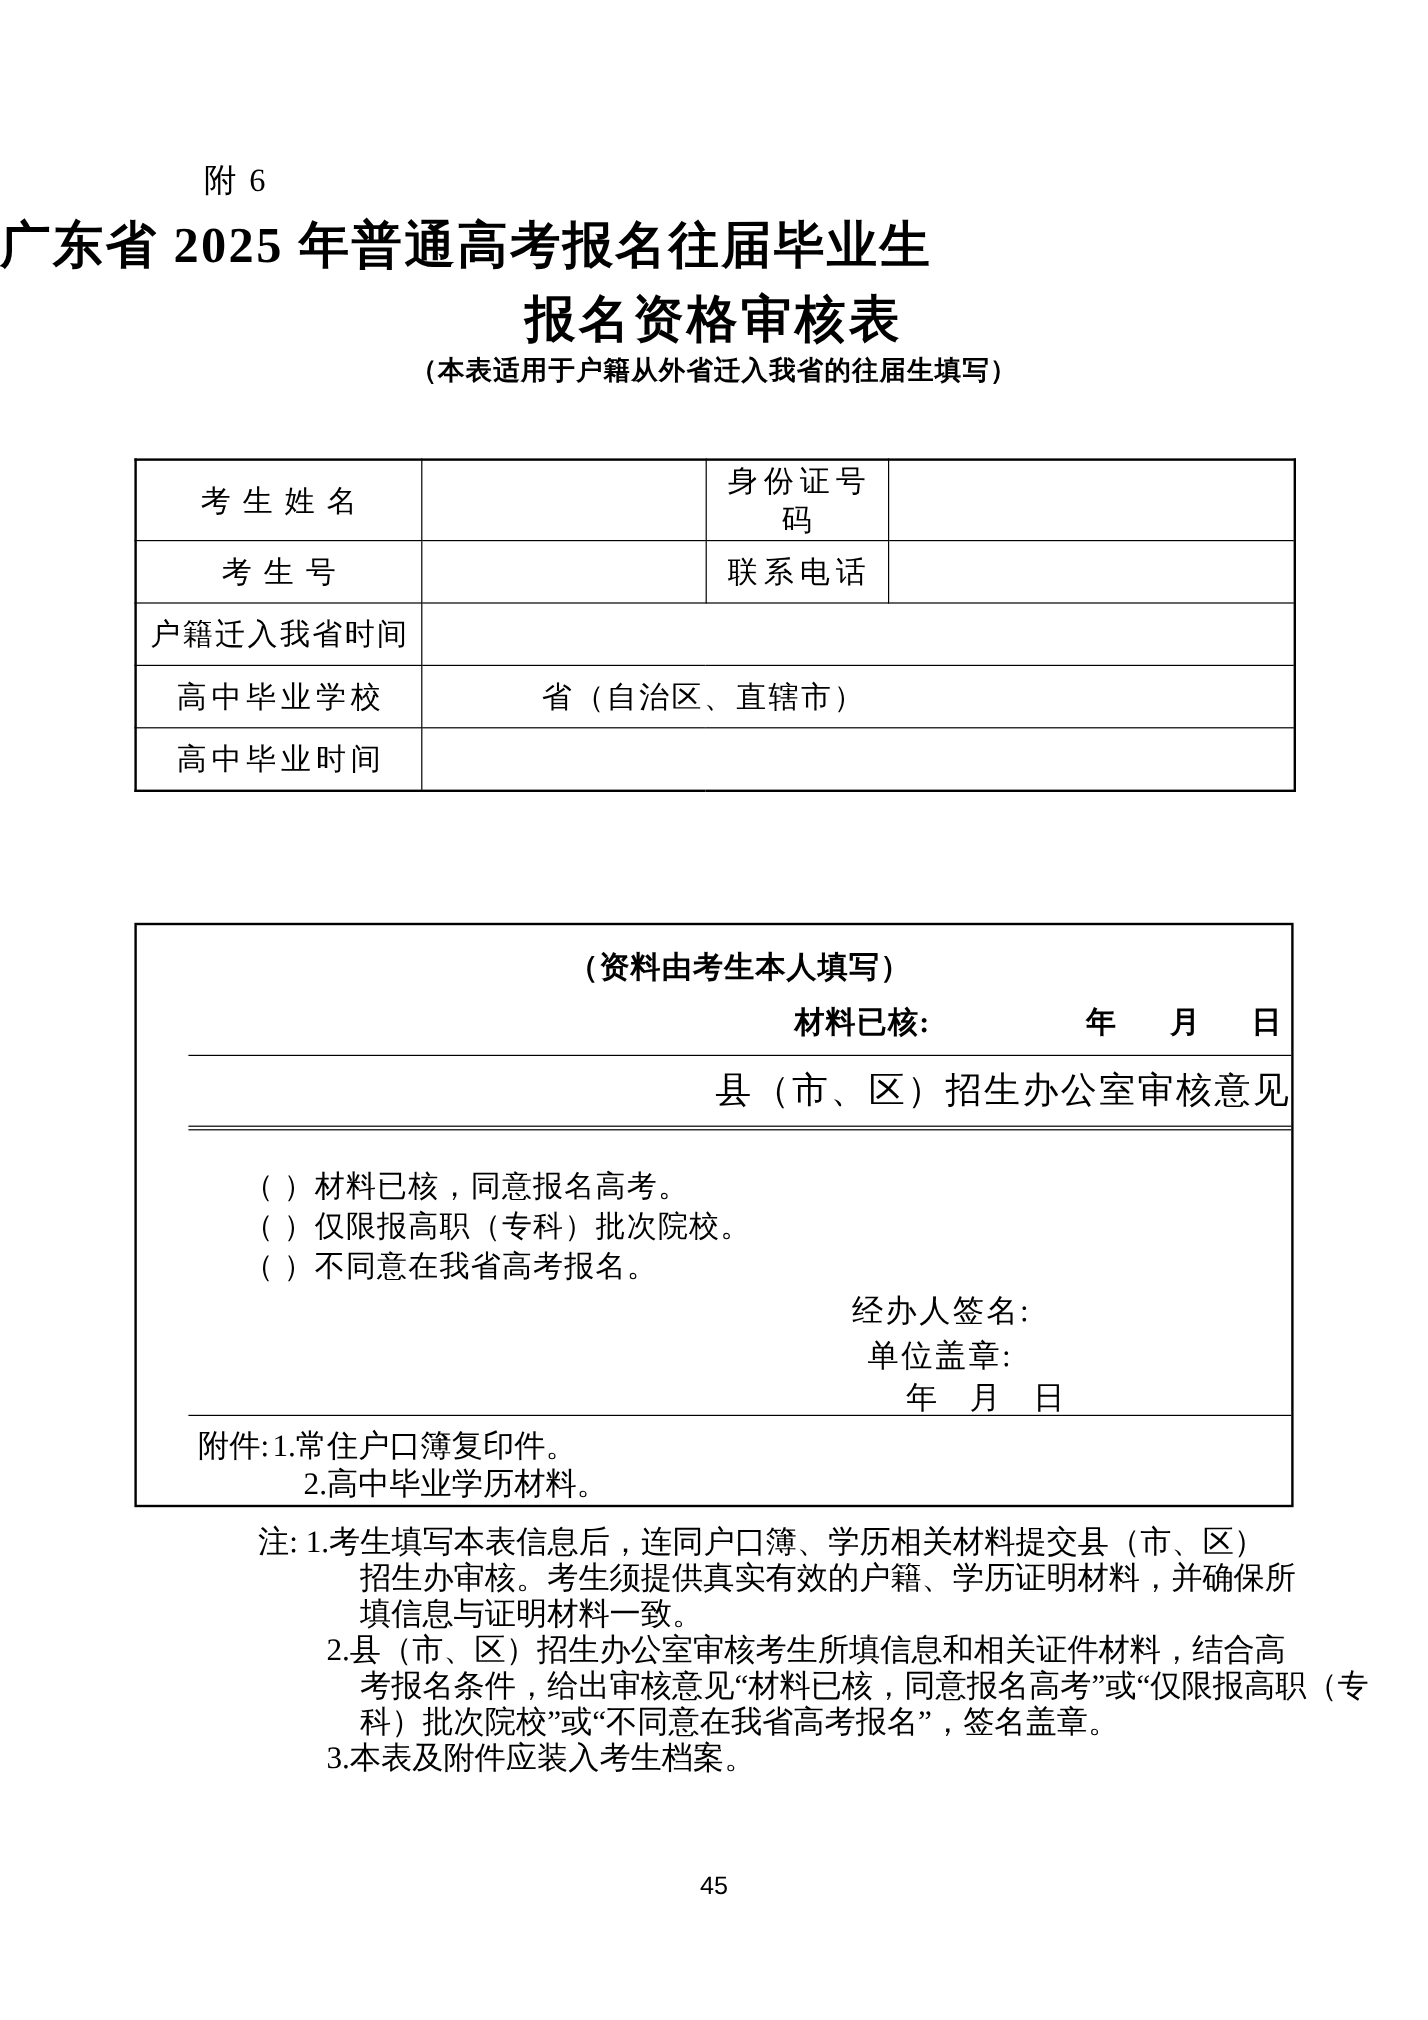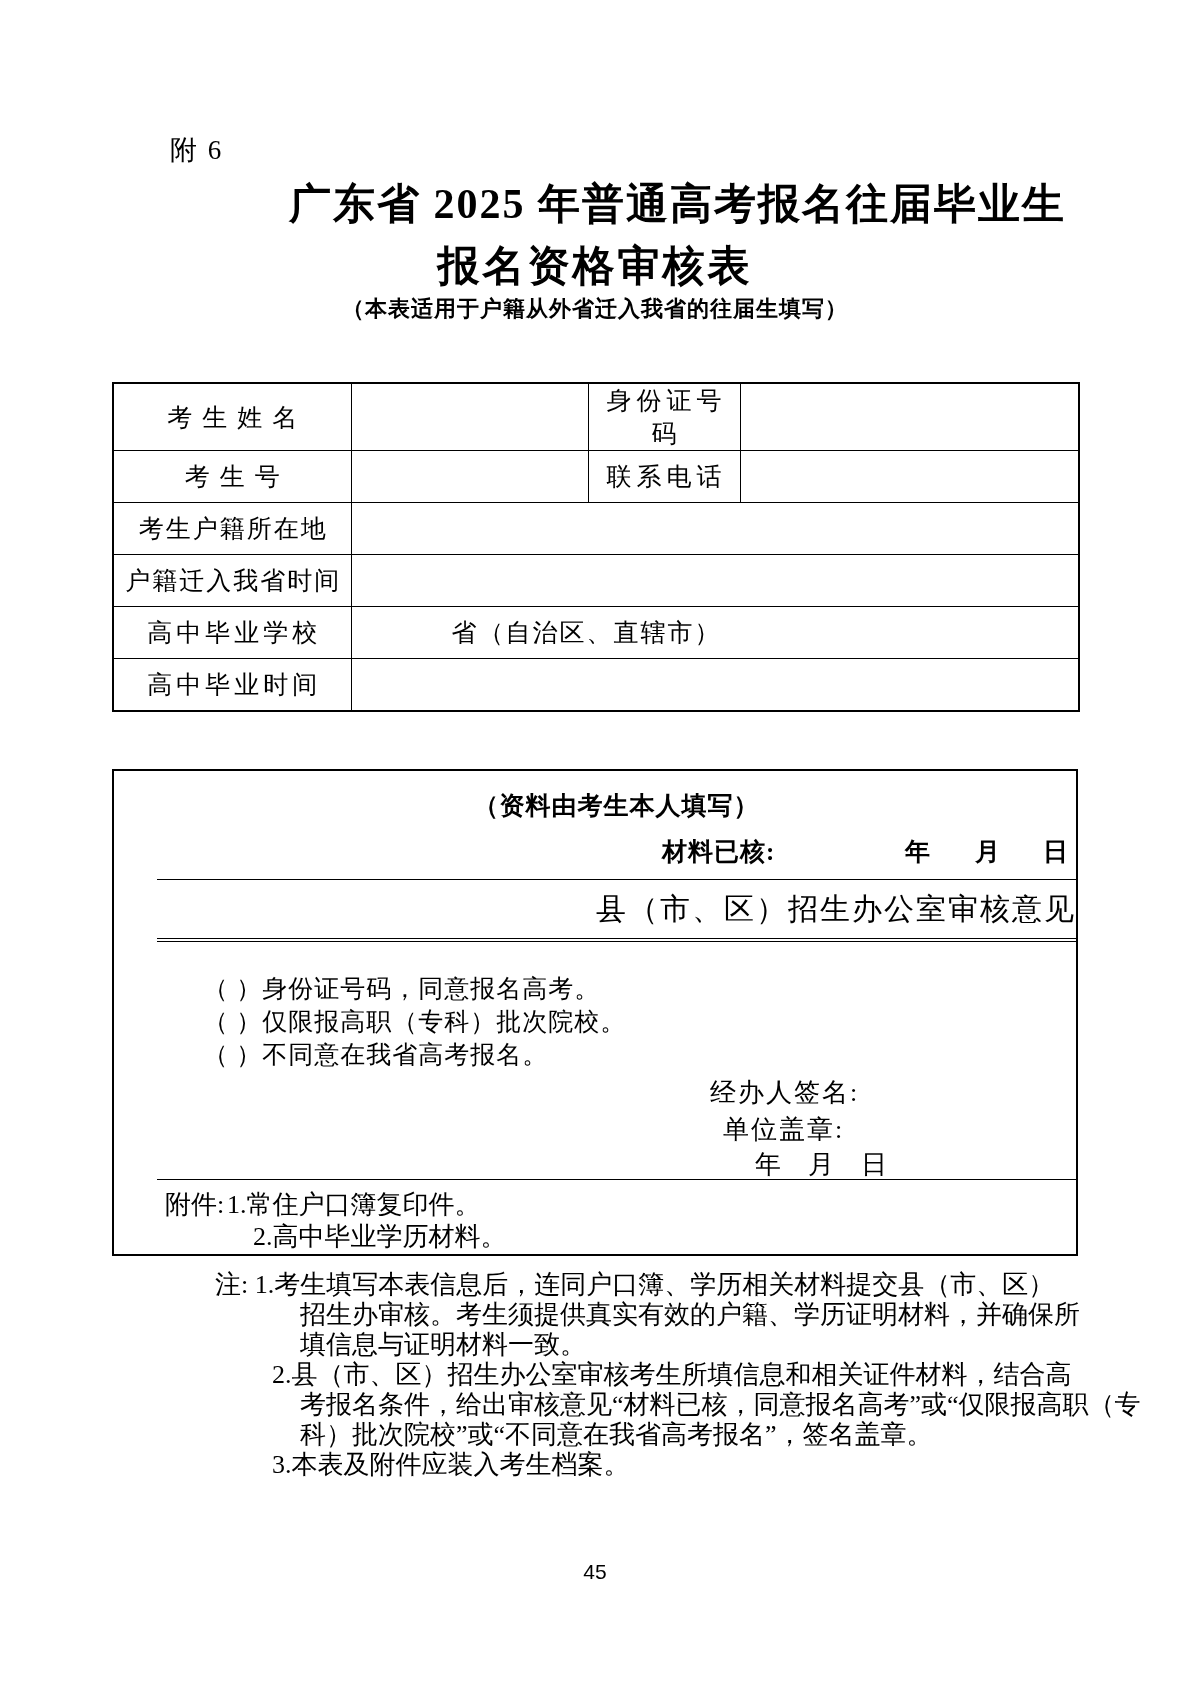--- a/index.html
+++ b/index.html
@@ -8,21 +8,21 @@
     width: 1190px; height: 1683px;
     position: relative;
     font-family: "Liberation Serif", "DejaVu Serif", serif;
     color: #000000;
     overflow: hidden;
   }
   .abs { position: absolute; }
 
   
   .appendix { left: 170px; top: 132px; font-size: 27px; letter-spacing: 2px; }
-  .title1 { left: 0; top: 176px; width: 1066px; text-align: right;
+  .title1 { left: 0; top: 176px; width: 1066px; text-align: left;
             font-size: 42px; font-weight: 900; letter-spacing: 2px; }
   .title2 { left: 0; top: 238px; width: 1190px; text-align: center;
             font-size: 42px; font-weight: 900; letter-spacing: 3px; }
   .subtitle { left: 0; top: 294px; width: 1190px; text-align: center;
               font-size: 22px; letter-spacing: 1px; font-weight: bold; }
 
   
   .info-table { left: 112px; top: 382px; border-collapse: collapse; table-layout: fixed; }
   .info-table td {
     border: 1px solid #000; height: 52px; font-size: 25px;
@@ -89,24 +89,20 @@
     <td class="c2 ls5">身份证号码</td>
     <td class="c3"></td>
   </tr>
   <tr>
     <td class="c0 ls10">考生号</td>
     <td class="c1"></td>
     <td class="c2 ls5">联系电话</td>
     <td class="c3"></td>
   </tr>
   <tr>
-    <td class="c0 ls2">考生户籍所在地</td>
-    <td colspan="3"></td>
-  </tr>
-  <tr>
     <td class="c0 ls2">户籍迁入我省时间</td>
     <td colspan="3"></td>
   </tr>
   <tr>
     <td class="c0 ls4">高中毕业学校</td>
     <td colspan="3" class="school-value">省（自治区、直辖市）</td>
   </tr>
   <tr>
     <td class="c0 ls4">高中毕业时间</td>
     <td colspan="3"></td>
@@ -122,21 +118,21 @@
     <span class="sign-y">年</span>
     <span class="sign-m">月</span>
     <span class="sign-d">日</span>
   </div>
 
   <div class="rt-row row-office">
     <div class="office-header">县（市、区）招生办公室审核意见</div>
   </div>
 
   <div class="rt-row row-options">
-    <div class="option-line opt0">（  ）身份证号码，同意报名高考。</div>
+    <div class="option-line opt0">（  ）材料已核，同意报名高考。</div>
     <div class="option-line opt1">（  ）仅限报高职（专科）批次院校。</div>
     <div class="option-line opt2">（  ）不同意在我省高考报名。</div>
     <span class="handler-sign">经办人签名:</span>
     <span class="unit-seal">单位盖章:</span>
     <span class="date-y">年</span>
     <span class="date-m">月</span>
     <span class="date-d">日</span>
   </div>
 
   <div class="rt-row row-attach">

